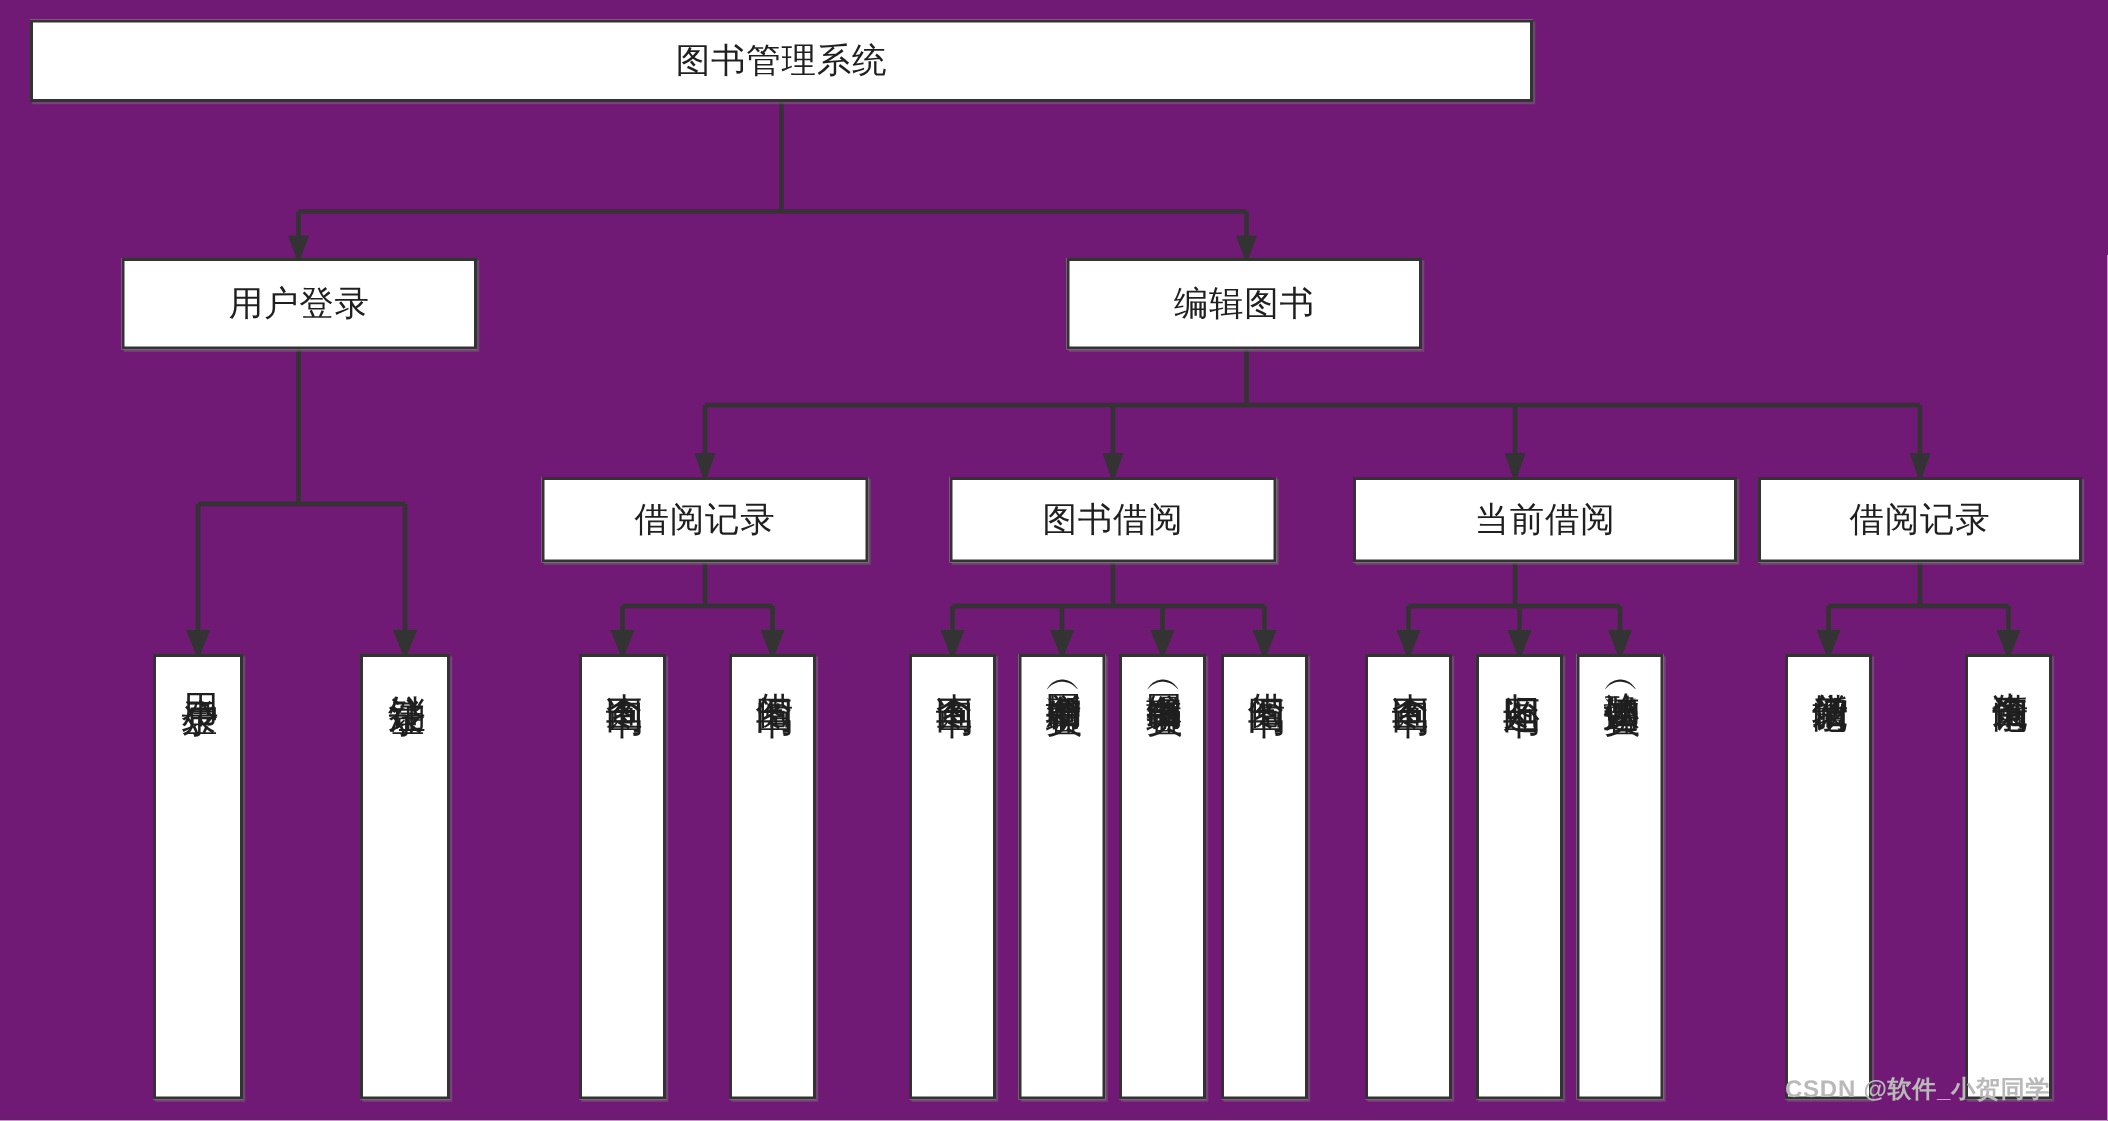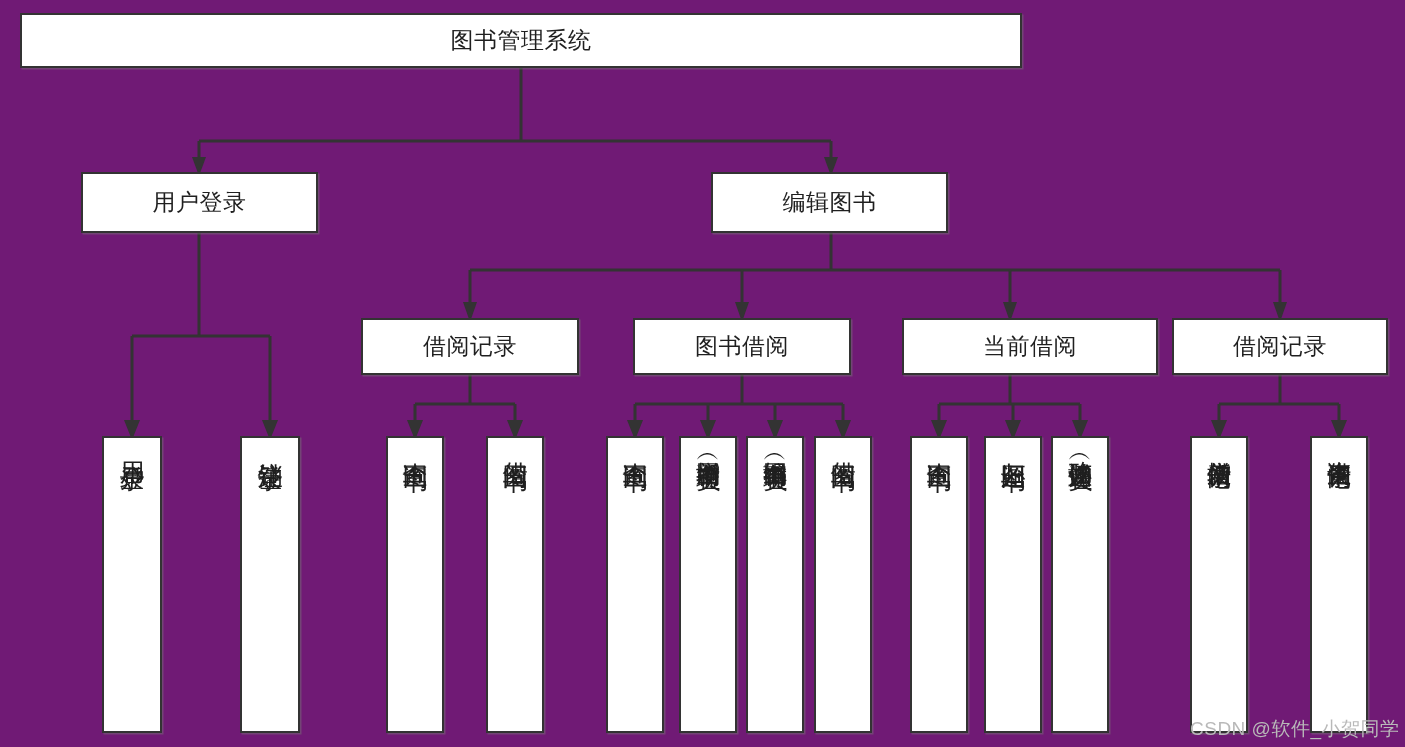--- a/index.html
+++ b/index.html
@@ -57,24 +57,25 @@
     letter-spacing: 2px;
     white-space: normal;
     max-height: 100%;
   }
   .leaf.tall-text .node-label {
     font-size: 24px;
     letter-spacing: 1px;
   }
   .watermark {
     position: absolute;
-    font-size: 19px;
+    font-size: 16px;
     color: #b9b9b9;
     white-space: nowrap;
     letter-spacing: 0.5px;
+    font-weight: bold;
   }
 </style>
 </head>
 <body>
 
 <div id="canvas">
 
   <svg class="wires" viewBox="0 0 1405 747" xmlns="http://www.w3.org/2000/svg">
     <defs>
       <marker id="arrow" markerWidth="10" markerHeight="12" refX="2" refY="6" orient="auto" markerUnits="userSpaceOnUse">

